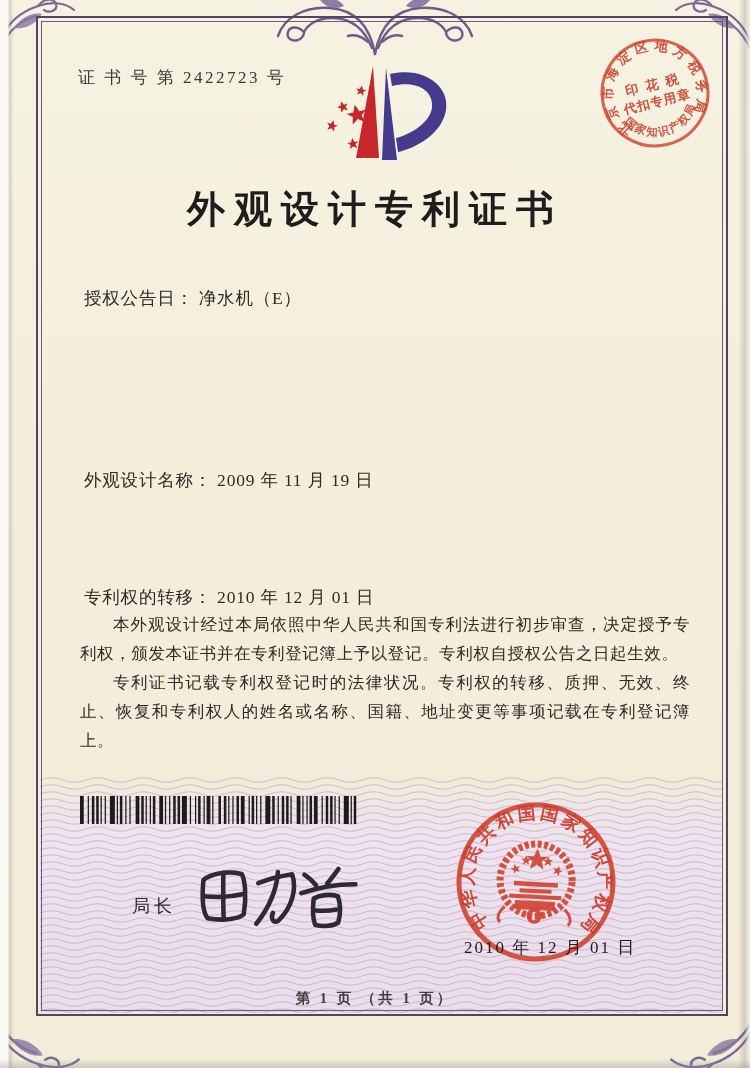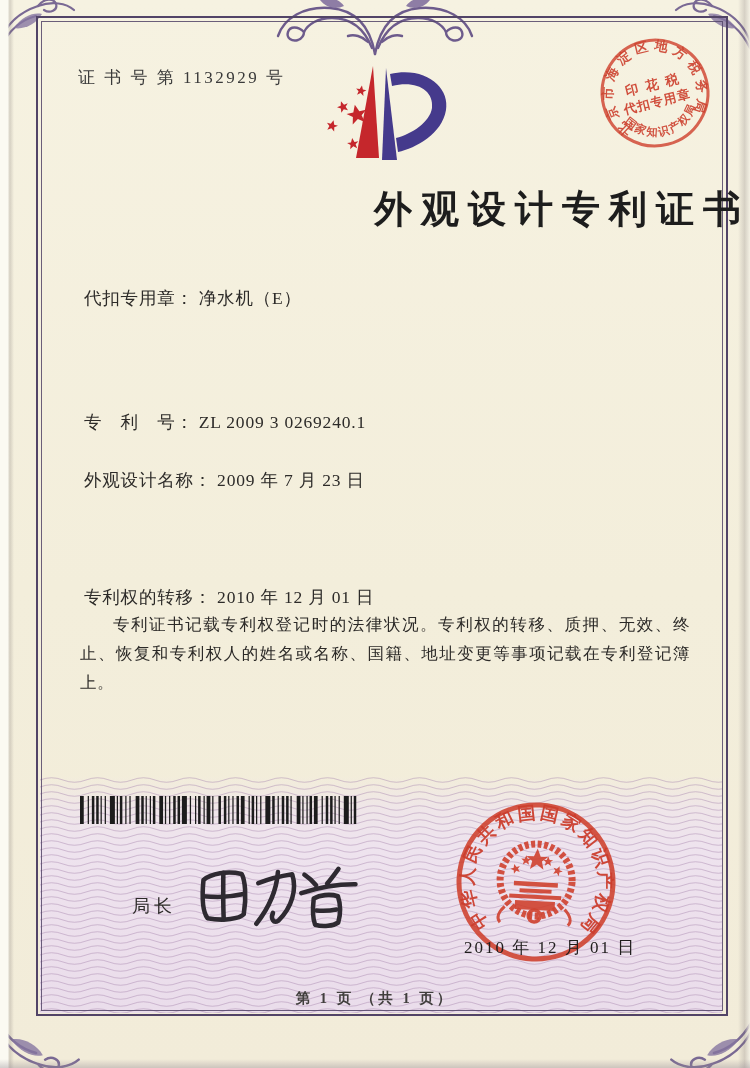--- a/index.html
+++ b/index.html
@@ -16,21 +16,21 @@
 
   
   .pattern-zone{position:absolute;left:40px;top:776px;width:682px;height:237px;
          background:linear-gradient(180deg,rgba(238,227,238,0) 0%,rgba(238,227,238,.75) 14%,#eee3ee 30%,#ecdfec 70%,#eaddeb 100%);
          z-index:1;}
   .pattern-zone svg{position:absolute;left:0;top:0;}
 
   .cert-no{position:absolute;left:78px;top:66px;font-size:17px;letter-spacing:2.5px;
          color:#3a3a3a;z-index:3;}
   .logo{position:absolute;left:300px;top:58px;width:155px;height:118px;z-index:3;}
-  .doc-title{position:absolute;left:0;top:184px;width:100%;text-align:right;
+  .doc-title{position:absolute;left:0;top:184px;width:100%;text-align:center;
          font-size:38px;font-weight:700;letter-spacing:9px;color:#1d1d1d;z-index:3;}
 
   .field{position:absolute;left:84px;font-size:17.5px;color:#2d2b29;letter-spacing:.8px;z-index:3;white-space:nowrap;}
   .fvalue{margin-left:5px;}
 
   .body-text{position:absolute;left:80px;top:610px;width:610px;z-index:3;
          font-size:16.5px;line-height:29px;color:#2c2a28;text-align:justify;letter-spacing:.6px;}
   .body-text p{margin:0;text-indent:2em;}
 
   .barcode{position:absolute;left:78px;top:796px;width:284px;height:28px;z-index:3;}
@@ -138,51 +138,49 @@
         <path d="M0,207 q11.5,-4.5 23,0 q11.5,4.5 23,0 q11.5,-4.5 23,0 q11.5,4.5 23,0 q11.5,-4.5 23,0 q11.5,4.5 23,0 q11.5,-4.5 23,0 q11.5,4.5 23,0 q11.5,-4.5 23,0 q11.5,4.5 23,0 q11.5,-4.5 23,0 q11.5,4.5 23,0 q11.5,-4.5 23,0 q11.5,4.5 23,0 q11.5,-4.5 23,0 q11.5,4.5 23,0 q11.5,-4.5 23,0 q11.5,4.5 23,0 q11.5,-4.5 23,0 q11.5,4.5 23,0 q11.5,-4.5 23,0 q11.5,4.5 23,0 q11.5,-4.5 23,0 q11.5,4.5 23,0 q11.5,-4.5 23,0 q11.5,4.5 23,0 q11.5,-4.5 23,0 q11.5,4.5 23,0 q11.5,-4.5 23,0 q11.5,4.5 23,0" fill="none" stroke="rgba(171,140,178,.5)" stroke-width="1"></path>
         <path d="M0,214 q11.5,-4.5 23,0 q11.5,4.5 23,0 q11.5,-4.5 23,0 q11.5,4.5 23,0 q11.5,-4.5 23,0 q11.5,4.5 23,0 q11.5,-4.5 23,0 q11.5,4.5 23,0 q11.5,-4.5 23,0 q11.5,4.5 23,0 q11.5,-4.5 23,0 q11.5,4.5 23,0 q11.5,-4.5 23,0 q11.5,4.5 23,0 q11.5,-4.5 23,0 q11.5,4.5 23,0 q11.5,-4.5 23,0 q11.5,4.5 23,0 q11.5,-4.5 23,0 q11.5,4.5 23,0 q11.5,-4.5 23,0 q11.5,4.5 23,0 q11.5,-4.5 23,0 q11.5,4.5 23,0 q11.5,-4.5 23,0 q11.5,4.5 23,0 q11.5,-4.5 23,0 q11.5,4.5 23,0 q11.5,-4.5 23,0 q11.5,4.5 23,0" fill="none" stroke="rgba(171,140,178,.5)" stroke-width="1"></path>
         <path d="M0,221 q11.5,-4.5 23,0 q11.5,4.5 23,0 q11.5,-4.5 23,0 q11.5,4.5 23,0 q11.5,-4.5 23,0 q11.5,4.5 23,0 q11.5,-4.5 23,0 q11.5,4.5 23,0 q11.5,-4.5 23,0 q11.5,4.5 23,0 q11.5,-4.5 23,0 q11.5,4.5 23,0 q11.5,-4.5 23,0 q11.5,4.5 23,0 q11.5,-4.5 23,0 q11.5,4.5 23,0 q11.5,-4.5 23,0 q11.5,4.5 23,0 q11.5,-4.5 23,0 q11.5,4.5 23,0 q11.5,-4.5 23,0 q11.5,4.5 23,0 q11.5,-4.5 23,0 q11.5,4.5 23,0 q11.5,-4.5 23,0 q11.5,4.5 23,0 q11.5,-4.5 23,0 q11.5,4.5 23,0 q11.5,-4.5 23,0 q11.5,4.5 23,0" fill="none" stroke="rgba(171,140,178,.5)" stroke-width="1"></path>
         <path d="M0,228 q11.5,-4.5 23,0 q11.5,4.5 23,0 q11.5,-4.5 23,0 q11.5,4.5 23,0 q11.5,-4.5 23,0 q11.5,4.5 23,0 q11.5,-4.5 23,0 q11.5,4.5 23,0 q11.5,-4.5 23,0 q11.5,4.5 23,0 q11.5,-4.5 23,0 q11.5,4.5 23,0 q11.5,-4.5 23,0 q11.5,4.5 23,0 q11.5,-4.5 23,0 q11.5,4.5 23,0 q11.5,-4.5 23,0 q11.5,4.5 23,0 q11.5,-4.5 23,0 q11.5,4.5 23,0 q11.5,-4.5 23,0 q11.5,4.5 23,0 q11.5,-4.5 23,0 q11.5,4.5 23,0 q11.5,-4.5 23,0 q11.5,4.5 23,0 q11.5,-4.5 23,0 q11.5,4.5 23,0 q11.5,-4.5 23,0 q11.5,4.5 23,0" fill="none" stroke="rgba(171,140,178,.5)" stroke-width="1"></path>
         <path d="M0,235 q11.5,-4.5 23,0 q11.5,4.5 23,0 q11.5,-4.5 23,0 q11.5,4.5 23,0 q11.5,-4.5 23,0 q11.5,4.5 23,0 q11.5,-4.5 23,0 q11.5,4.5 23,0 q11.5,-4.5 23,0 q11.5,4.5 23,0 q11.5,-4.5 23,0 q11.5,4.5 23,0 q11.5,-4.5 23,0 q11.5,4.5 23,0 q11.5,-4.5 23,0 q11.5,4.5 23,0 q11.5,-4.5 23,0 q11.5,4.5 23,0 q11.5,-4.5 23,0 q11.5,4.5 23,0 q11.5,-4.5 23,0 q11.5,4.5 23,0 q11.5,-4.5 23,0 q11.5,4.5 23,0 q11.5,-4.5 23,0 q11.5,4.5 23,0 q11.5,-4.5 23,0 q11.5,4.5 23,0 q11.5,-4.5 23,0 q11.5,4.5 23,0" fill="none" stroke="rgba(171,140,178,.5)" stroke-width="1"></path>
       </svg>
   </div>
 
   <div class="frame"></div>
 
-  <div class="cert-no">证 书 号 第 1132929 号</div>
+  <div class="cert-no">证 书 号 第 2422723 号</div>
 
   <svg class="logo" viewBox="0 0 155 118">
     <path d="M73,8 L79,100 L56,100 Z" fill="#c5272c"></path>
     <path d="M86,10 L97,102 L82,102 Z" fill="#453a8c"></path>
     <path d="M90,16 C126,8 150,30 146,52 C142,76 116,90 98,94 L96,80 C112,76 130,64 132,50 C134,32 116,22 92,28 Z" fill="#453a8c"></path>
     <g fill="#c5272c">
       <use href="#star5" transform="translate(57,57) scale(1.05) rotate(-12)"></use>
       <use href="#star5" transform="translate(61,33) scale(0.55) rotate(10)"></use>
       <use href="#star5" transform="translate(43,49) scale(0.6) rotate(-20)"></use>
       <use href="#star5" transform="translate(32,68) scale(0.6) rotate(15)"></use>
       <use href="#star5" transform="translate(53,86) scale(0.6) rotate(-8)"></use>
     </g>
   </svg>
 
   <div class="doc-title">外观设计专利证书</div>
 
   <div class="field" style="top:286px">
-    <span>代扣专用章：</span><span class="fvalue">净水机（E）</span>
-  </div>
-  <div class="field" style="top:410px">
-    <span>专　利　号：</span><span class="fvalue">ZL 2009 3 0269240.1</span>
+    <span>授权公告日：</span><span class="fvalue">净水机（E）</span>
   </div>
   <div class="field" style="top:468px">
-    <span>外观设计名称：</span><span class="fvalue">2009 年 7 月 23 日</span>
+    <span>外观设计名称：</span><span class="fvalue">2009 年 11 月 19 日</span>
   </div>
   <div class="field" style="top:585px">
     <span>专利权的转移：</span><span class="fvalue">2010 年 12 月 01 日</span>
   </div>
 
   <div class="body-text">
+    <p>本外观设计经过本局依照中华人民共和国专利法进行初步审查，决定授予专利权，颁发本证书并在专利登记簿上予以登记。专利权自授权公告之日起生效。</p>
     <p>专利证书记载专利权登记时的法律状况。专利权的转移、质押、无效、终止、恢复和专利权人的姓名或名称、国籍、地址变更等事项记载在专利登记簿上。</p>
   </div>
 
   <svg class="barcode" viewBox="0 0 284 28">
       <rect x="2" y="0" width="3.75" height="28" fill="#1c1c1c"></rect>
       <rect x="9.7" y="0" width="1.25" height="28" fill="#1c1c1c"></rect>
       <rect x="13.85" y="0" width="2.5" height="28" fill="#1c1c1c"></rect>
       <rect x="18.2" y="0" width="2.5" height="28" fill="#1c1c1c"></rect>
       <rect x="22.549999999999997" y="0" width="1.25" height="28" fill="#1c1c1c"></rect>
       <rect x="26.699999999999996" y="0" width="1.25" height="28" fill="#1c1c1c"></rect>

